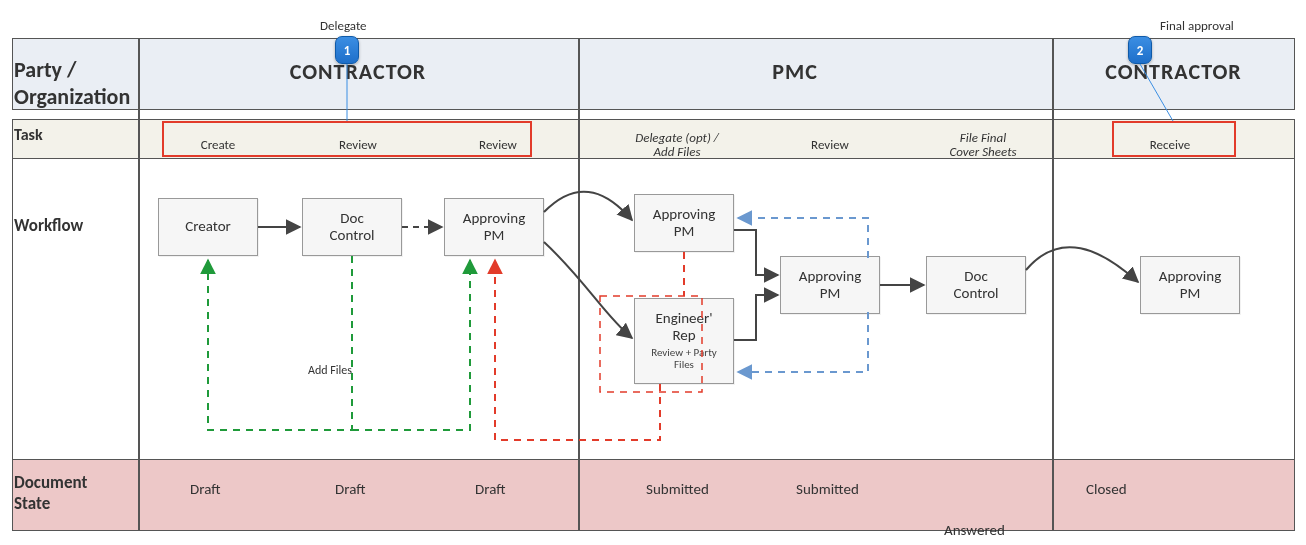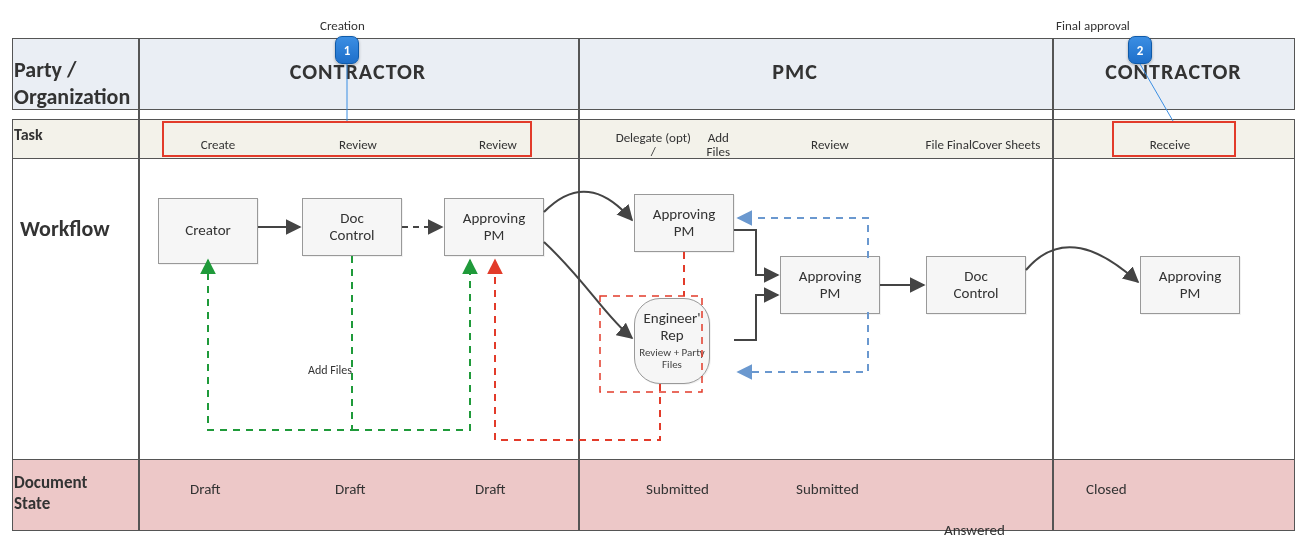--- a/index.html
+++ b/index.html
@@ -41,21 +41,21 @@
     position: absolute; top: 58px; text-align: center;
     font-weight: 700; font-size: 22px; letter-spacing: 1px; color: #333;
   }
 
   
   .task {
     position: absolute; top: 127px; height: 36px; text-align: center;
     font-size: 13px; color: #333; display: flex; align-items: center; justify-content: center;
     line-height: 1.1;
   }
-  .task.multi { flex-direction: row; }
+  .task.multi { flex-direction: column; font-style: italic; }
 
   
   .docstate {
     position: absolute; top: 480px; font-size: 15px; color: #333;
   }
 
   
   .wbox {
     position: absolute; background: #f6f6f6; border: 1px solid #999;
     display: flex; flex-direction: column; align-items: center; justify-content: center;
@@ -106,63 +106,63 @@
 
   <div class="colsep" style="left: 138px;"></div>
   <div class="colsep" style="left: 578px;"></div>
   <div class="colsep" style="left: 1052px;"></div>
 
   <div class="rowlabel" style="top:56px; font-size:22px;">
     <span>Party /</span><br>
     <span>Organization</span>
   </div>
   <div class="rowlabel" style="top:125px; font-size:16px;">Task</div>
-  <div class="rowlabel" style="top:215px; font-size:22px;padding-left:6px;">Workflow</div>
+  <div class="rowlabel" style="top:215px; font-size:17px;">Workflow</div>
   <div class="rowlabel" style="top:472px; font-size:17px;">
     <span>Document</span><br>
     <span>State</span>
   </div>
 
   <div class="party" style="left:138px; width:440px;">CONTRACTOR</div>
   <div class="party" style="left:558px; width:474px;">PMC</div>
   <div class="party" style="left:1052px; width:243px;">CONTRACTOR</div>
 
-  <div class="anno" style="left:320px; top:18px;">Creation</div>
+  <div class="anno" style="left:320px; top:18px;">Delegate</div>
   <div class="badge" style="left:335px; top:36px;">1</div>
-  <div class="anno" style="left:1056px; top:18px;">Final approval</div>
+  <div class="anno" style="left:1160px; top:18px;">Final approval</div>
   <div class="badge" style="left:1128px; top:36px;">2</div>
 
   <div class="task" style="left:158px; width:120px;">Create</div>
   <div class="task" style="left:298px; width:120px;">Review</div>
   <div class="task" style="left:438px; width:120px;">Review</div>
   <div class="task multi" style="left:612px; width:130px;">
     <span>Delegate (opt) /</span>
     <span>Add Files</span>
   </div>
   <div class="task" style="left:770px; width:120px;">Review</div>
   <div class="task" style="left:1110px; width:120px;">Receive</div>
   <div class="task multi" style="left:918px; width:130px;">
     <span>File Final</span>
     <span>Cover Sheets</span>
   </div>
 
   <div class="redrect" style="left:162px; top:121px; width:370px; height:36px;"></div>
   <div class="redrect" style="left:1112px; top:121px; width:124px; height:36px;"></div>
 
-  <div class="wbox" style="left:158px; top:198px; width:100px; height:66px;">
+  <div class="wbox" style="left:158px; top:198px; width:100px; height:58px;">
     <span>Creator</span>
   </div>
   <div class="wbox" style="left:302px; top:198px; width:100px; height:58px; white-space: pre-line;">Doc
 Control</div>
   <div class="wbox" style="left:444px; top:198px; width:100px; height:58px; white-space: pre-line;">Approving
 PM</div>
 
   <div class="wbox" style="left:634px; top:194px; width:100px; height:58px; white-space: pre-line;">Approving
 PM</div>
-  <div class="wbox" style="left:634px; top:298px; width:76px; height:86px;border-radius:26px;">
+  <div class="wbox" style="left:634px; top:298px; width:100px; height:86px;">
     <span style="white-space: pre-line;">Engineer'
 Rep</span>
     <span class="sub" style="white-space: pre-line;">Review + Party
 Files</span>
   </div>
   <div class="wbox" style="left:780px; top:256px; width:100px; height:58px; white-space: pre-line;">Approving
 PM</div>
   <div class="wbox" style="left:926px; top:256px; width:100px; height:58px; white-space: pre-line;">Doc
 Control</div>
   <div class="wbox" style="left:1140px; top:256px; width:100px; height:58px; white-space: pre-line;">Approving

